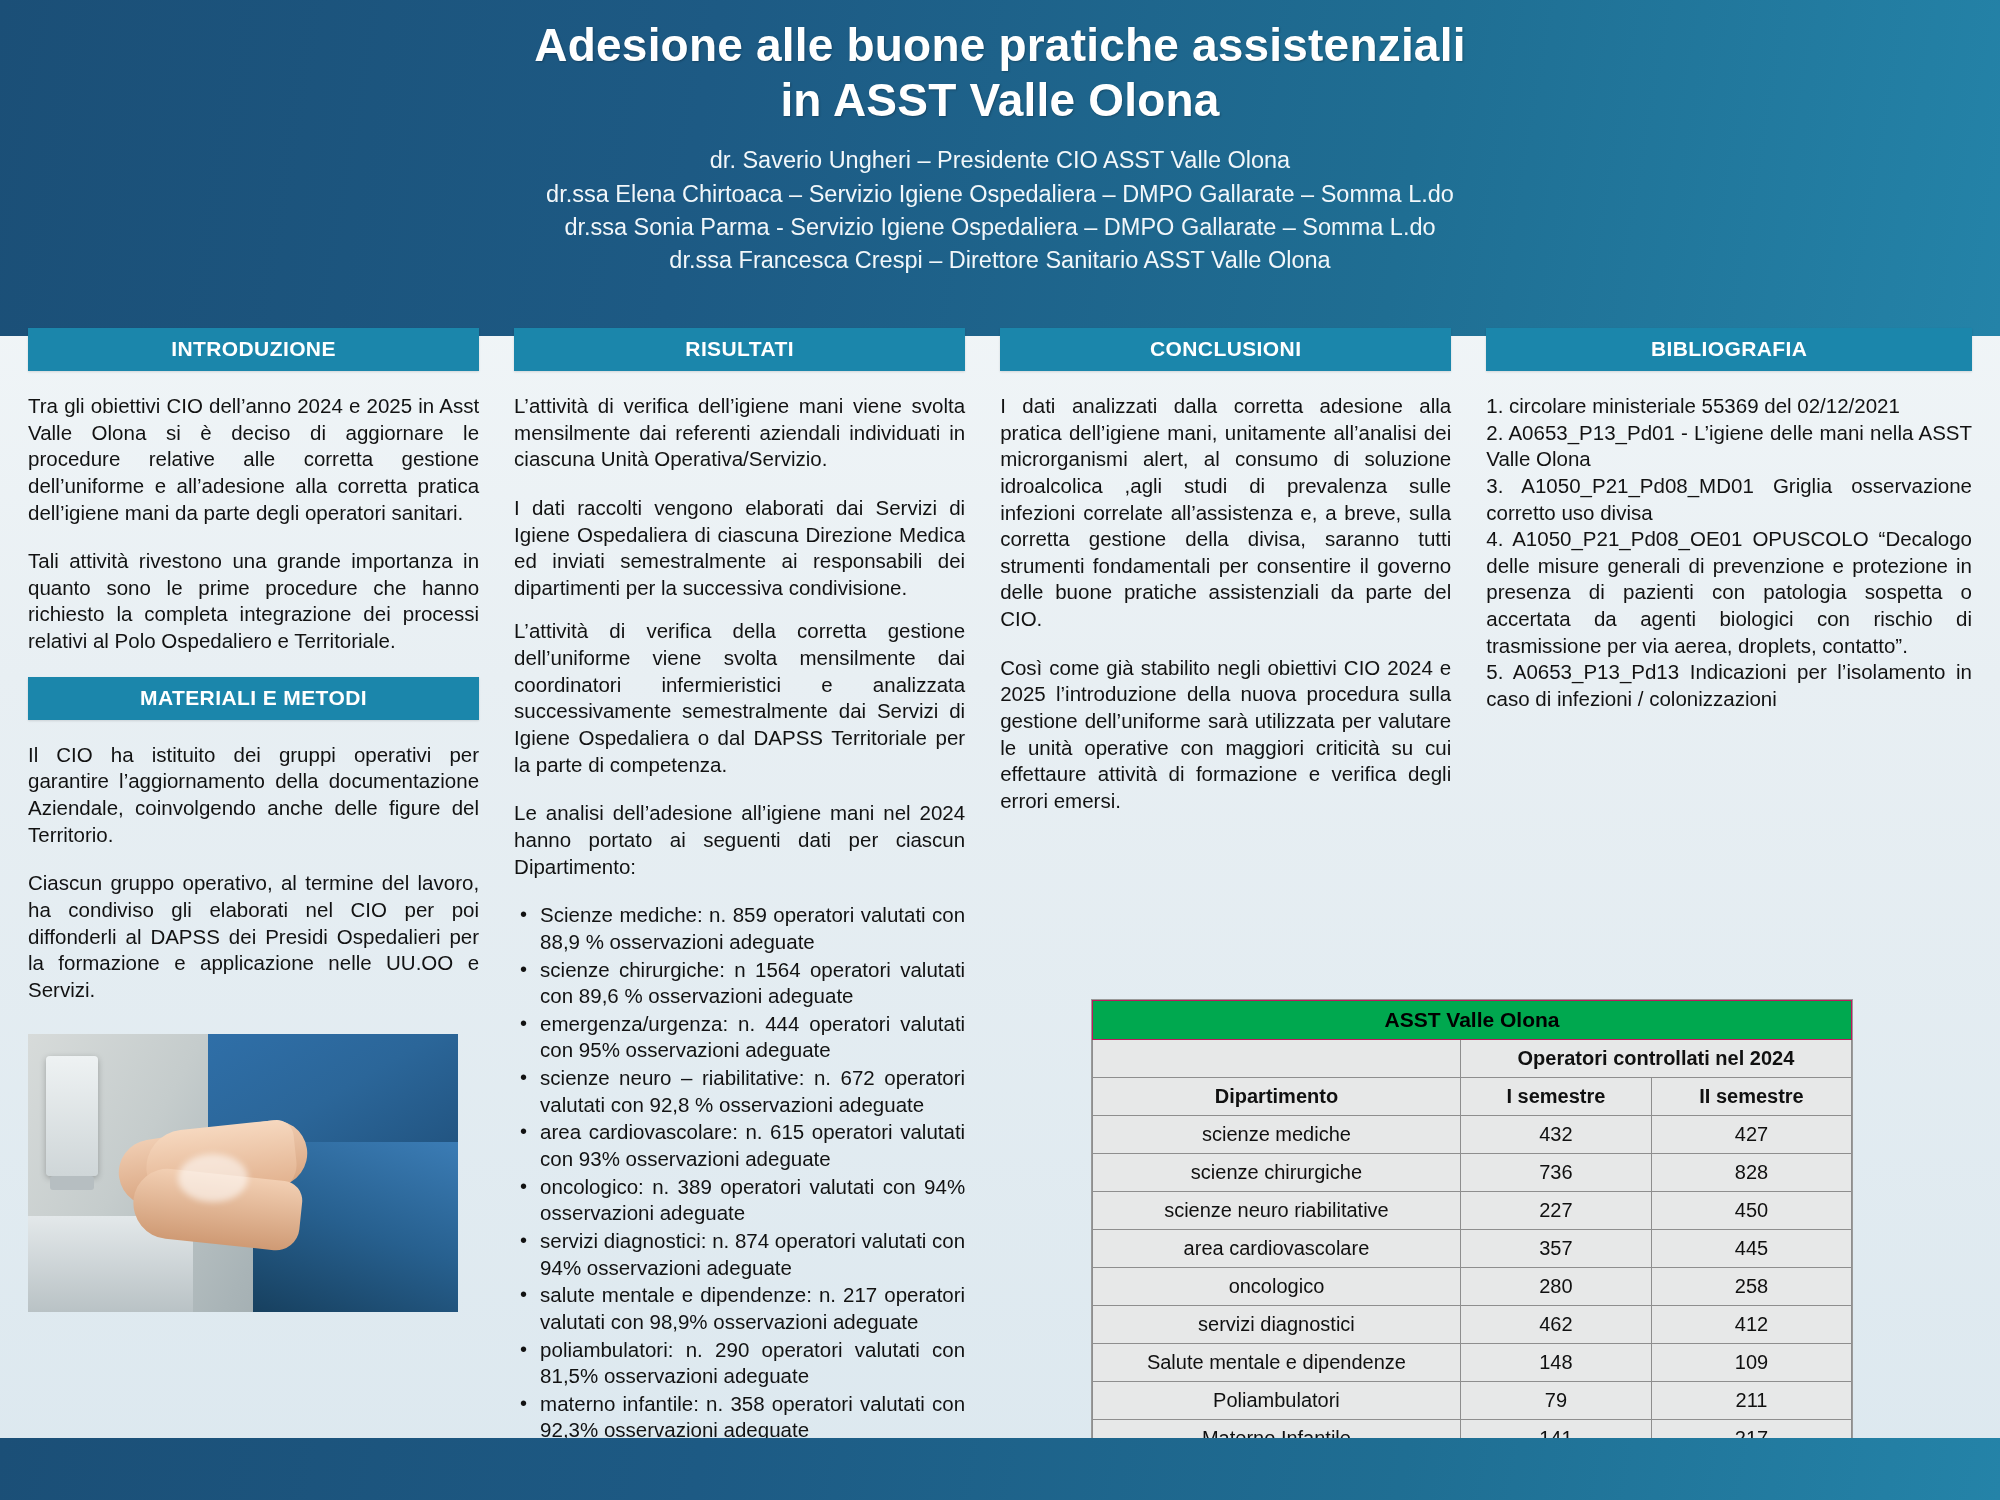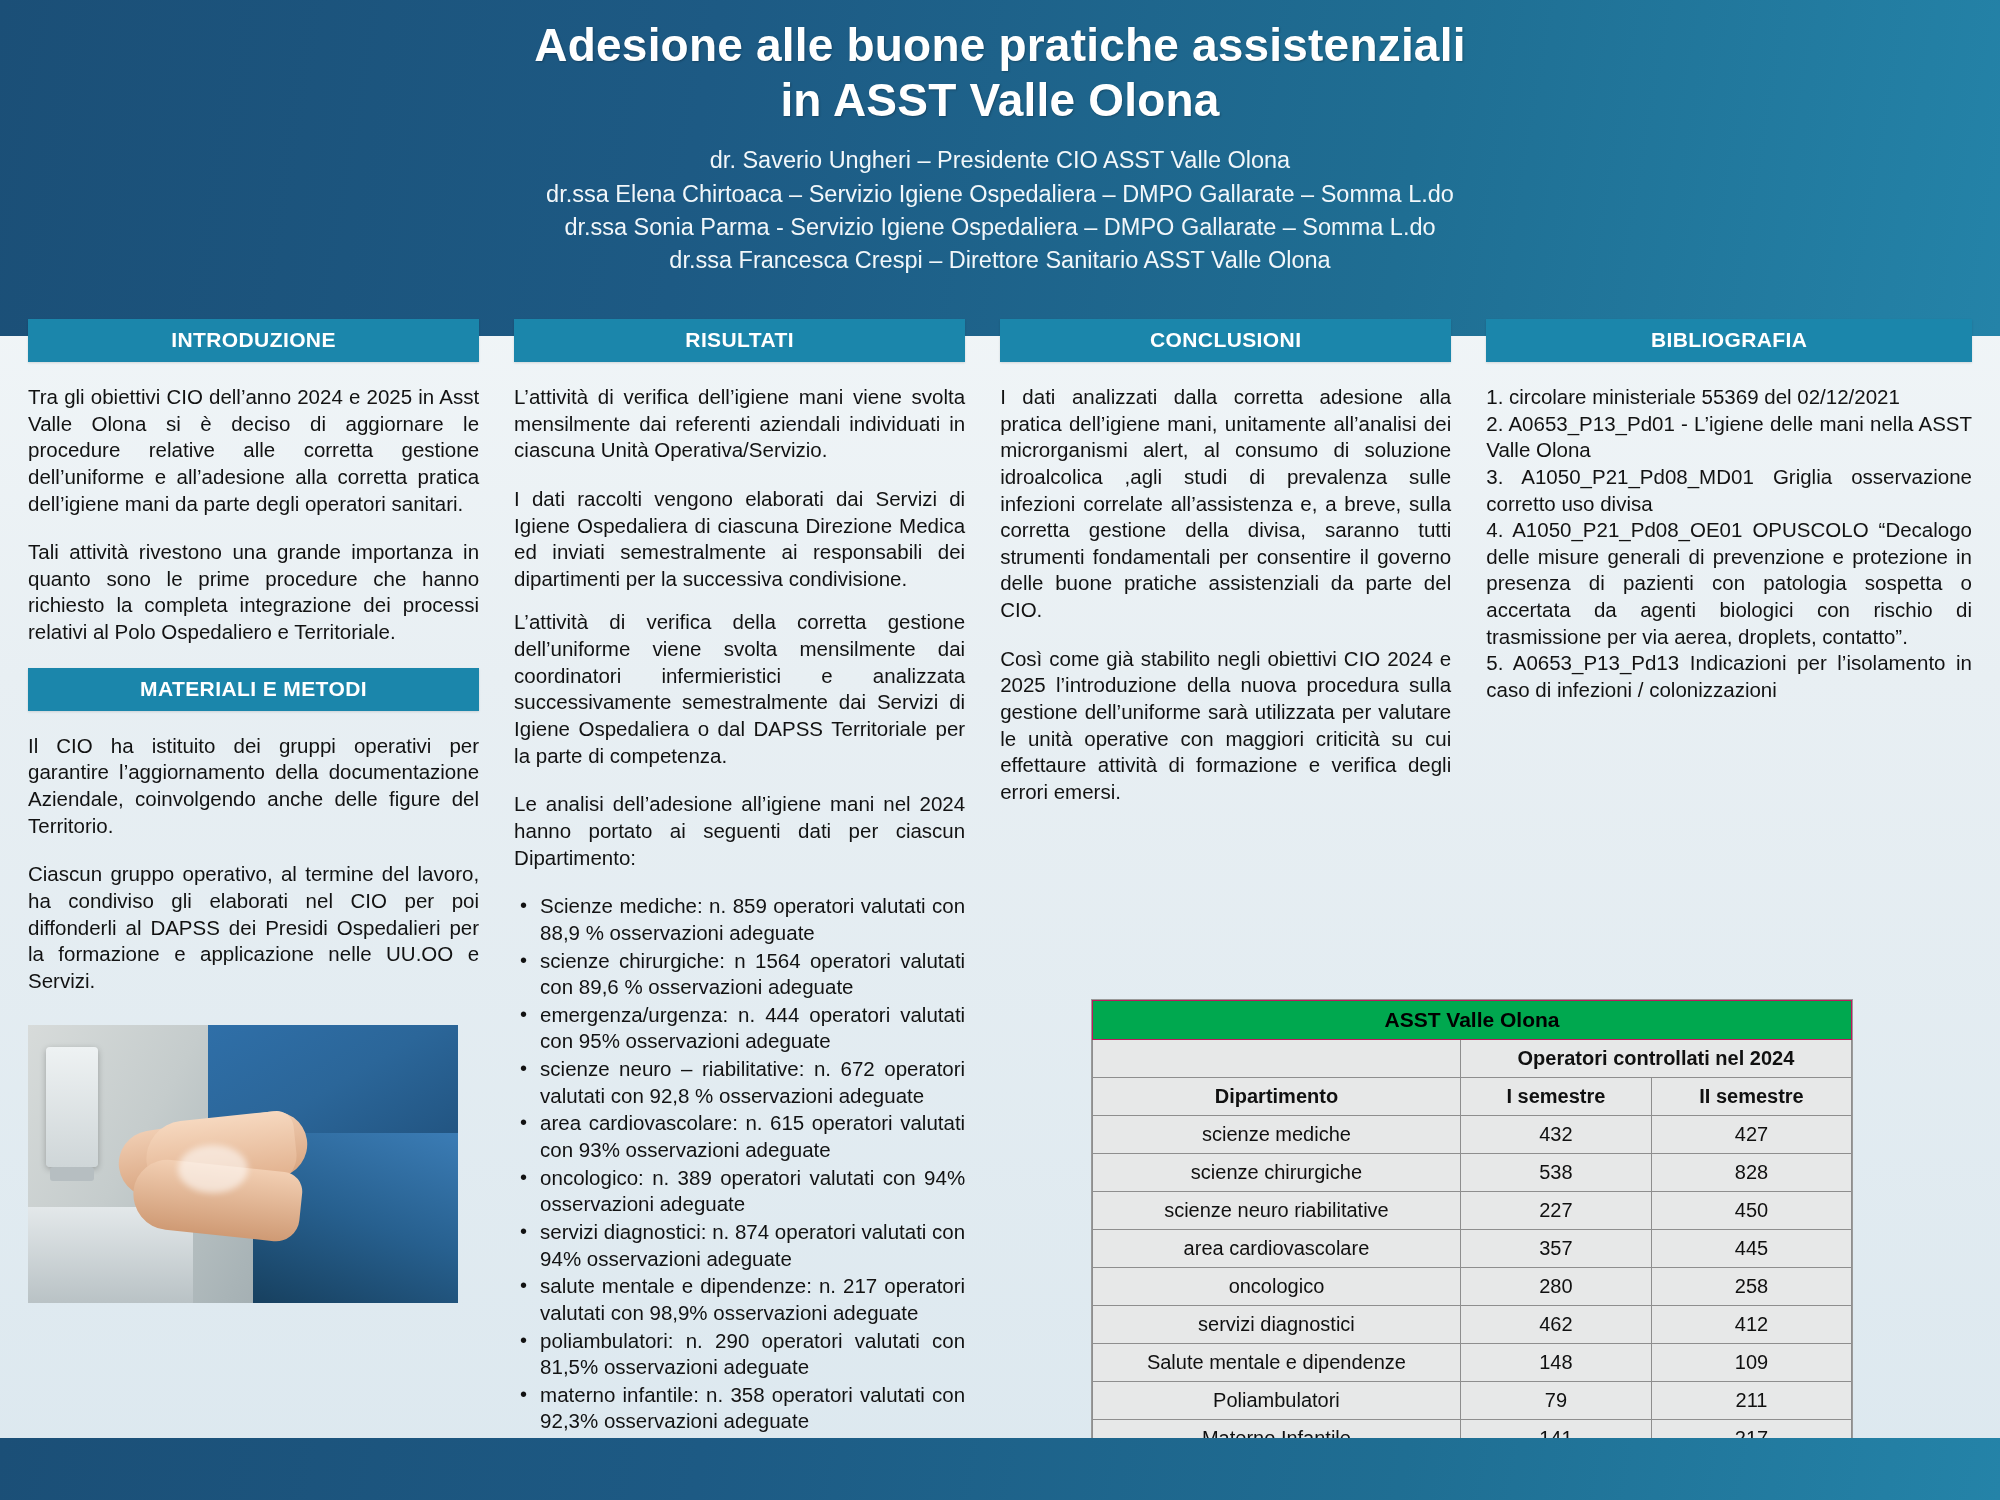--- a/index.html
+++ b/index.html
@@ -42,21 +42,21 @@
   .author-line {
     font-size: 23.5px;
     line-height: 1.42;
     font-weight: normal;
     color: #f2f7fa;
   }
 
   
   #poster-body {
     position: absolute;
-    top: 291px;
+    top: 300px;
     left: 0;
     width: 2000px;
     height: 1140px;
     display: flex;
     gap: 0px;
     padding: 28px 28px 0 28px;
   }
 
   .column { position: relative; }
   #col-1 { width: 490px; padding-right: 35px; }
@@ -338,21 +338,21 @@
         <td class="hdr">II semestre</td>
       </tr>
 
       <tr>
         <td>scienze mediche</td>
         <td>432</td>
         <td>427</td>
       </tr>
       <tr>
         <td>scienze chirurgiche</td>
-        <td>538</td>
+        <td>736</td>
         <td>828</td>
       </tr>
       <tr>
         <td>scienze neuro riabilitative</td>
         <td>227</td>
         <td>450</td>
       </tr>
       <tr>
         <td>area cardiovascolare</td>
         <td>357</td>

